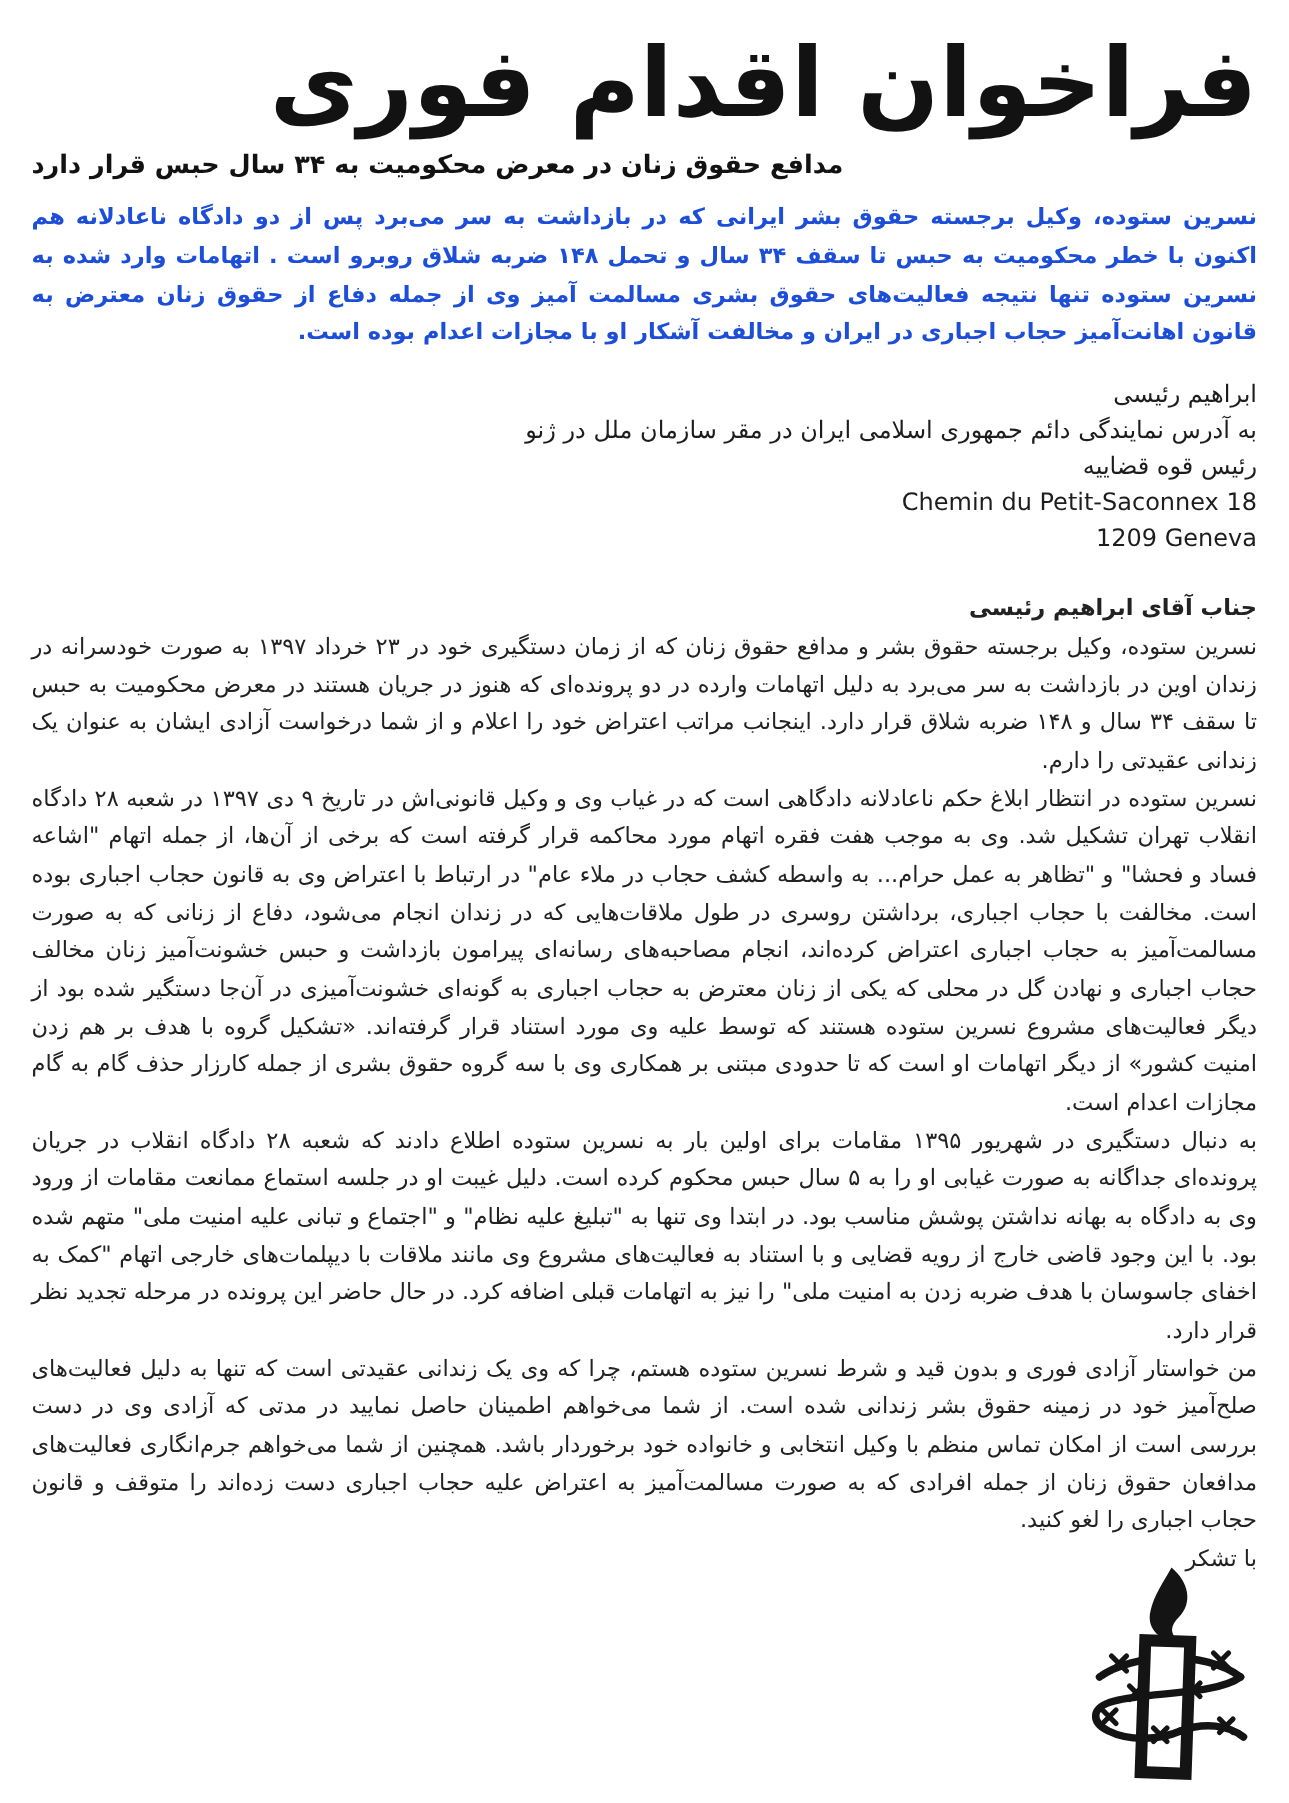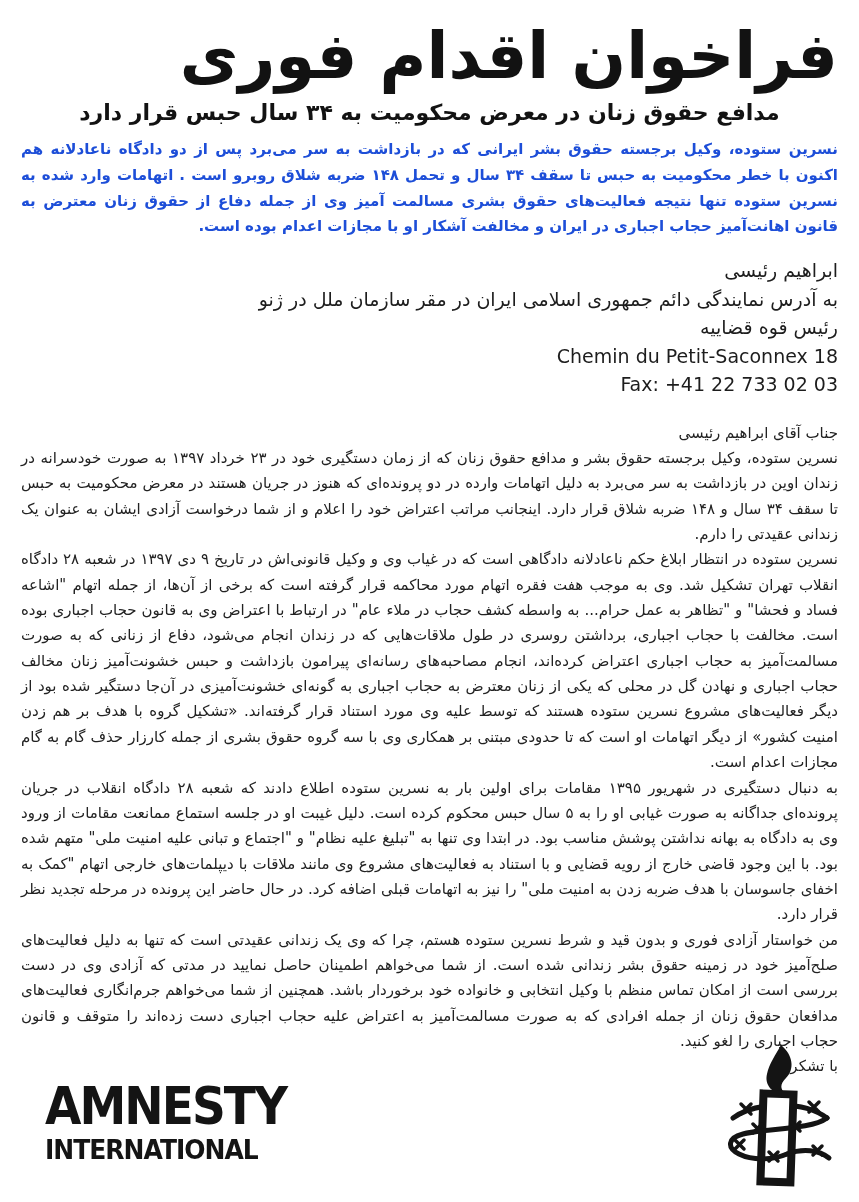--- a/index.html
+++ b/index.html
@@ -6,31 +6,31 @@
   body{
     width:859px;height:1202px;background:#ffffff;position:relative;
     font-family:"DejaVu Sans",sans-serif;color:#1d1d1d;overflow:hidden;
   }
   .page{position:absolute;inset:0;padding:16px 21px 0;box-sizing:border-box;}
   .rtl{direction:rtl;}
   .title{
     font-size:64px;font-weight:700;text-align:right;margin:0;line-height:1.25;
     color:#121212;letter-spacing:-1px;
   }
-  .subtitle{font-size:22px;font-weight:700;text-align:center;margin:4px 0 12px;color:#121212;}
+  .subtitle{font-size:17px;font-weight:700;text-align:left;margin:4px 0 12px;color:#121212;}
   .intro{font-size:15px;font-weight:700;line-height:1.72;text-align:justify;margin:0 0 16px;color:#1d4ed8;}
   .cta{color:var(--accent,#e5232b);font-weight:700;font-size:15px;text-align:right;margin:0 0 28px;}
-  .recipient{text-align:right;font-size:19px;line-height:1.5;}
+  .recipient{text-align:right;font-size:16px;line-height:1.5;}
   .recipient .line{display:block;}
   .latin{direction:ltr;unicode-bidi:embed;}
   .email-line{direction:ltr;}
   a.email{color:var(--link,#1155cc);text-decoration:underline;cursor:pointer;}
   .letter{margin-top:22px;font-size:15px;line-height:1.69;text-align:justify;color:#222;}
   .letter p{margin:0;}
-  .salutation{}
+  .salutation{font-weight:bold;}
   .closing{margin-top:32px;text-align:right;}
   .brand{position:absolute;left:45px;top:1080px;color:#141414;}
   .brand-line1{display:block;font-size:48px;font-weight:700;line-height:1;letter-spacing:-2px;transform:scale(0.98,1.08);transform-origin:left top;}
   .brand-line2{display:block;font-size:25px;font-weight:700;line-height:1;letter-spacing:-1px;margin-top:9px;transform:scaleY(1.05);transform-origin:left top;}
   .candle{position:absolute;right:24px;top:1042px;width:110px;height:155px;}
 </style>
 </head>
 <body>
 
 <div class="page">
@@ -39,36 +39,32 @@
   <h2 class="subtitle rtl">مدافع حقوق زنان در معرض محکومیت به ۳۴ سال حبس قرار دارد</h2>
 
   <p class="intro rtl">نسرین ستوده، وکیل  برجسته حقوق بشر ایرانی  که در بازداشت به سر می‌برد پس از دو دادگاه ناعادلانه هم اکنون با خطر محکومیت به حبس تا سقف ۳۴ سال و تحمل ۱۴۸ ضربه شلاق روبرو است . اتهامات وارد شده به نسرین ستوده تنها نتیجه فعالیت‌های حقوق بشری مسالمت آمیز وی از جمله دفاع از حقوق زنان معترض به قانون اهانت‌آمیز حجاب اجباری در ایران و مخالفت آشکار او با مجازات اعدام بوده است.</p>
 
 
   <div class="recipient">
     <span class="line rtl">ابراهیم رئیسی</span>
     <span class="line rtl">به آدرس نمایندگی دائم جمهوری اسلامی ایران در مقر سازمان ملل در ژنو</span>
     <span class="line rtl">رئیس قوه قضاییه</span>
     <span class="line latin">Chemin du Petit-Saconnex 18</span>
-    <span class="line latin">Fax: +41 22 733 02 03</span>
+    <span class="line latin">1209 Geneva</span>
   </div>
 
   <div class="letter rtl">
     <p class="salutation">جناب آقای ابراهیم رئیسی</p>
     <p>نسرین ستوده، وکیل برجسته حقوق بشر و مدافع حقوق زنان که از زمان دستگیری خود در ۲۳ خرداد ۱۳۹۷ به صورت خودسرانه در زندان اوین در بازداشت به سر می‌برد به دلیل اتهامات وارده در دو پرونده‌ای که هنوز در جریان هستند در معرض محکومیت به حبس تا سقف ۳۴ سال و ۱۴۸ ضربه شلاق قرار دارد. اینجانب مراتب اعتراض خود را اعلام و از شما درخواست آزادی ایشان به عنوان یک زندانی عقیدتی را دارم.</p>
     <p>نسرین ستوده در انتظار ابلاغ حکم ناعادلانه دادگاهی است که در غیاب وی و وکیل قانونی‌اش در تاریخ ۹ دی ۱۳۹۷ در شعبه ۲۸ دادگاه انقلاب تهران تشکیل شد. وی به موجب هفت فقره اتهام مورد محاکمه قرار گرفته است که برخی از آن‌ها، از جمله اتهام "اشاعه فساد و فحشا" و "تظاهر به عمل حرام... به واسطه کشف حجاب در ملاء عام" در ارتباط با اعتراض وی به قانون حجاب اجباری بوده است. مخالفت با حجاب اجباری، برداشتن روسری در طول ملاقات‌هایی که در زندان انجام می‌شود، دفاع از زنانی که به صورت مسالمت‌آمیز به حجاب اجباری اعتراض کرده‌اند، انجام مصاحبه‌های رسانه‌ای پیرامون بازداشت و حبس خشونت‌آمیز زنان مخالف حجاب اجباری و نهادن گل در محلی که یکی از زنان معترض به حجاب اجباری به گونه‌ای خشونت‌آمیزی در آن‌جا دستگیر شده بود از دیگر فعالیت‌های مشروع نسرین ستوده هستند که توسط علیه وی مورد استناد قرار گرفته‌اند. «تشکیل گروه با هدف بر هم زدن امنیت کشور» از دیگر اتهامات او است که تا حدودی مبتنی بر همکاری وی با سه گروه حقوق بشری از جمله کارزار حذف گام به گام مجازات اعدام است.</p>
     <p>به دنبال دستگیری در شهریور ۱۳۹۵ مقامات برای اولین بار به نسرین ستوده اطلاع دادند که شعبه ۲۸ دادگاه انقلاب در جریان پرونده‌ای جداگانه به صورت غیابی  او را به ۵ سال حبس محکوم کرده است. دلیل غیبت او در جلسه استماع ممانعت مقامات از ورود وی به دادگاه به بهانه نداشتن پوشش مناسب بود. در ابتدا وی تنها به "تبلیغ علیه نظام" و "اجتماع و تبانی علیه امنیت ملی" متهم شده بود. با این وجود قاضی خارج از رویه قضایی و با استناد به فعالیت‌های مشروع وی مانند ملاقات با دیپلمات‌های خارجی اتهام "کمک به اخفای جاسوسان با هدف ضربه زدن به امنیت ملی" را نیز به اتهامات قبلی اضافه کرد. در حال حاضر این پرونده در مرحله تجدید نظر قرار دارد.</p>
     <p>من خواستار آزادی فوری و بدون قید و شرط نسرین ستوده هستم، چرا که وی یک زندانی عقیدتی است که تنها به دلیل فعالیت‌های صلح‌آمیز خود در زمینه حقوق بشر زندانی شده است. از شما می‌خواهم اطمینان حاصل نمایید در مدتی که آزادی وی در دست بررسی است از امکان تماس منظم با وکیل انتخابی و خانواده خود برخوردار باشد. همچنین از شما می‌خواهم  جرم‌انگاری  فعالیت‌های مدافعان حقوق زنان از جمله افرادی که به صورت مسالمت‌آمیز به اعتراض علیه حجاب اجباری دست زده‌اند را متوقف و قانون حجاب اجباری را لغو کنید.</p>
     <p class="closing">با تشکر</p>
   </div>
 
-  <div class="brand">
-    <span class="brand-line1">AMNESTY</span>
-    <span class="brand-line2">INTERNATIONAL</span>
-  </div>
 
   <svg class="candle" viewBox="0 0 110 155" xmlns="http://www.w3.org/2000/svg" aria-hidden="true">
     <g stroke="#141414" fill="none" stroke-linecap="round">
 
       <path d="M8 76 C30 60 78 58 102 76" stroke-width="5"></path>
 
       <path d="M16 62 l10 10 M26 62 l-10 10" stroke-width="3.5"></path>
       <path d="M48 52 l9 9 M57 52 l-9 9" stroke-width="3.5"></path>
       <path d="M84 60 l10 10 M94 60 l-10 10" stroke-width="3.5"></path>
     </g>

